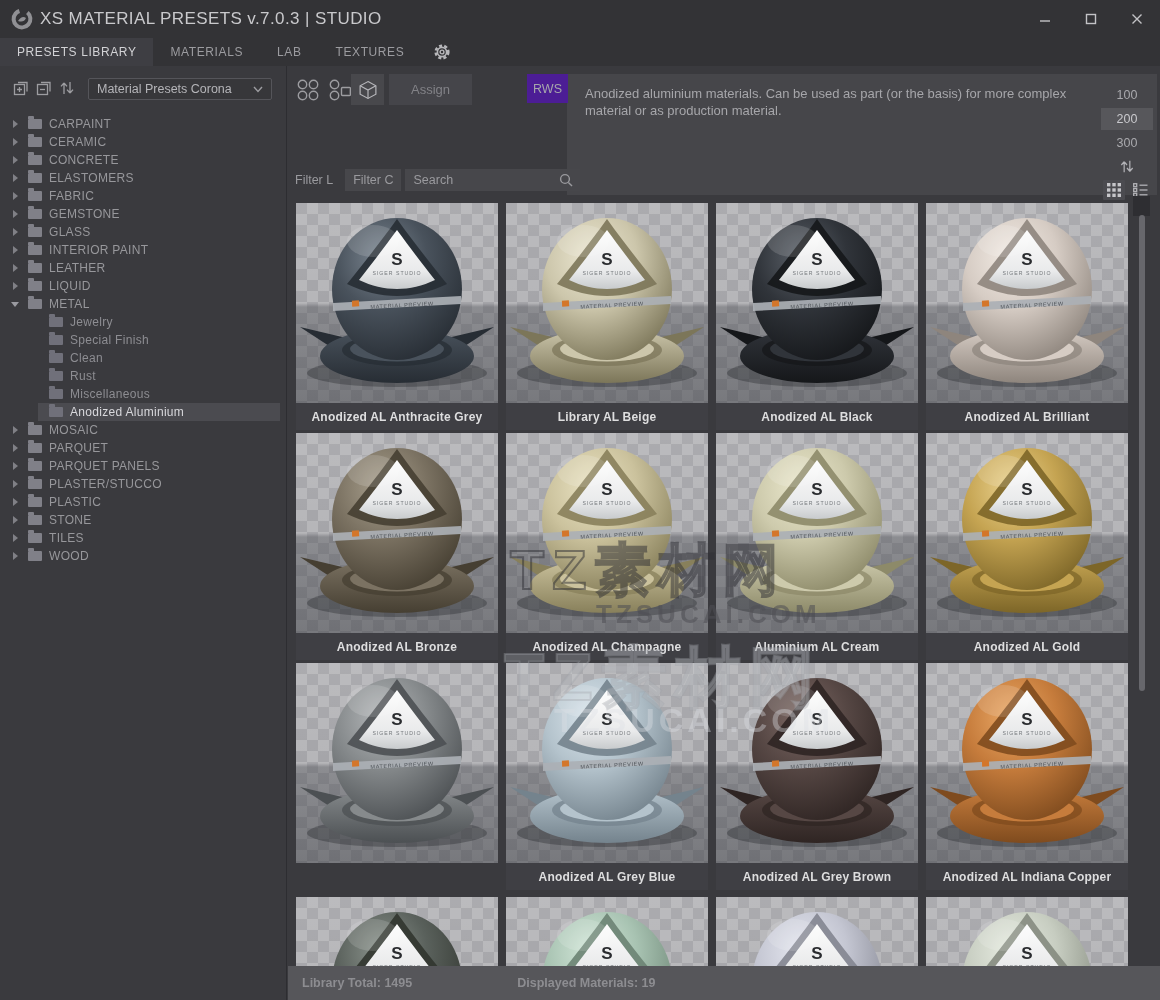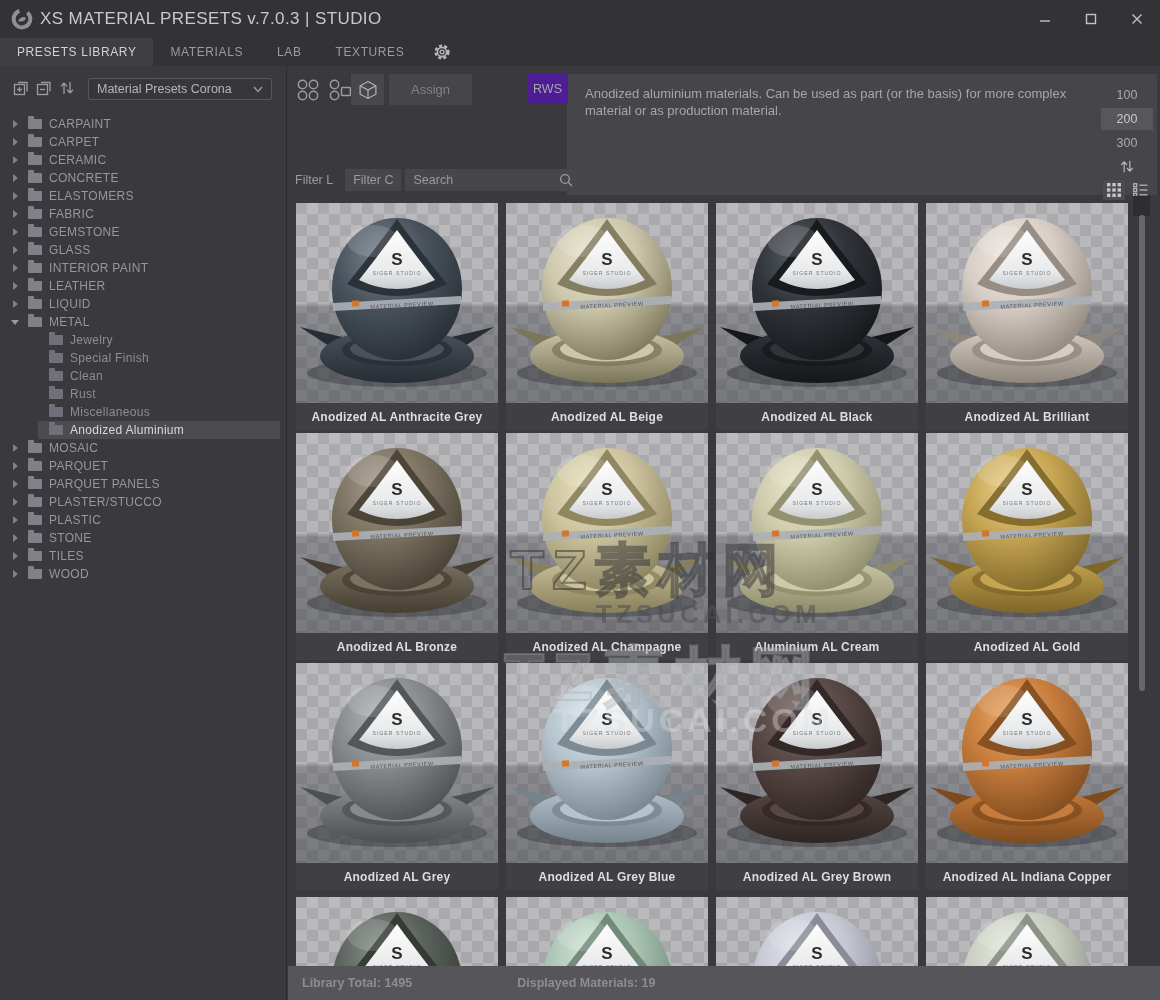--- a/index.html
+++ b/index.html
@@ -192,25 +192,20 @@
           <svg width="10" height="7" viewBox="0 0 10 7">
             <polyline points="1,1 5,5.5 9,1" fill="none" stroke="#9d9da1" stroke-width="1.4"></polyline>
           </svg>
         </div>
       </div>
       <div class="tree">
           <div class="tree-row lvl0 ">
        <span class="caret collapsed zi"></span>
        <span class="folder zi"></span>
        <span class="tlabel zi">CARPAINT</span>
-     </div>
-          <div class="tree-row lvl0 ">
-       <span class="caret collapsed zi"></span>
-       <span class="folder zi"></span>
-       <span class="tlabel zi">CARPET</span>
      </div>
           <div class="tree-row lvl0 ">
        <span class="caret collapsed zi"></span>
        <span class="folder zi"></span>
        <span class="tlabel zi">CERAMIC</span>
      </div>
           <div class="tree-row lvl0 ">
        <span class="caret collapsed zi"></span>
        <span class="folder zi"></span>
        <span class="tlabel zi">CONCRETE</span>
@@ -491,21 +486,21 @@
     <path d="M37,100 L165,93 L165,101 L37,108 Z" fill="#abb0b5" opacity="0.92"></path>
     <rect x="56" y="97.5" width="7" height="6" fill="#d4762a" transform="rotate(-3 60 100)"></rect>
     <text x="106" y="104" font-size="5.5" fill="#4e5358" text-anchor="middle" letter-spacing="0.6" transform="rotate(-3 106 101)" font-family="Liberation Sans, sans-serif">MATERIAL PREVIEW</text>
     <path d="M101,16 C119,41 135,61 151,81 C118,97 84,97 51,81 C67,61 83,41 101,16 Z" fill="#7c7659" opacity="0.9"></path>
     <path d="M101,27 C115,46 127,62 139,77 C114,89 88,89 63,77 C75,62 87,46 101,27 Z" fill="url(#tri1)"></path>
     <text x="101" y="62" font-size="17" font-weight="bold" fill="#2a2c2f" text-anchor="middle" font-family="Liberation Sans, sans-serif">S</text>
     <text x="101" y="72" font-size="5.2" fill="#73777b" text-anchor="middle" letter-spacing="1" font-family="Liberation Sans, sans-serif">SIGER STUDIO</text>
     <ellipse cx="77" cy="38" rx="26" ry="16" fill="#ffffff" opacity="0.14"></ellipse>
   </svg>
             </div>
-       <div class="tile-label">Anodized AL Beige</div>
+       <div class="tile-label">Library AL Beige</div>
      </div>
           <div class="tile " style="left:428px; top:0px">
        <div class="tile-img">
               <svg width="202" height="200" viewBox="0 0 202 200">
     <defs>
       <radialGradient id="sph2" cx="38%" cy="28%" r="78%">
         <stop offset="0%" stop-color="#5b6169"></stop>
                     <stop offset="45%" stop-color="#30343a"></stop>
                     <stop offset="100%" stop-color="#15171a"></stop>
       </radialGradient>
@@ -764,21 +759,20 @@
     <path d="M37,100 L165,93 L165,101 L37,108 Z" fill="#abb0b5" opacity="0.92"></path>
     <rect x="56" y="97.5" width="7" height="6" fill="#d4762a" transform="rotate(-3 60 100)"></rect>
     <text x="106" y="104" font-size="5.5" fill="#4e5358" text-anchor="middle" letter-spacing="0.6" transform="rotate(-3 106 101)" font-family="Liberation Sans, sans-serif">MATERIAL PREVIEW</text>
     <path d="M101,16 C119,41 135,61 151,81 C118,97 84,97 51,81 C67,61 83,41 101,16 Z" fill="#4c5053" opacity="0.9"></path>
     <path d="M101,27 C115,46 127,62 139,77 C114,89 88,89 63,77 C75,62 87,46 101,27 Z" fill="url(#tri8)"></path>
     <text x="101" y="62" font-size="17" font-weight="bold" fill="#2a2c2f" text-anchor="middle" font-family="Liberation Sans, sans-serif">S</text>
     <text x="101" y="72" font-size="5.2" fill="#73777b" text-anchor="middle" letter-spacing="1" font-family="Liberation Sans, sans-serif">SIGER STUDIO</text>
     <ellipse cx="77" cy="38" rx="26" ry="16" fill="#ffffff" opacity="0.14"></ellipse>
   </svg>
             </div>
-       <div class="tile-label">Anodized AL Grey</div>
      </div>
           <div class="tile " style="left:218px; top:460px">
        <div class="tile-img">
               <svg width="202" height="200" viewBox="0 0 202 200">
     <defs>
       <radialGradient id="sph9" cx="38%" cy="28%" r="78%">
         <stop offset="0%" stop-color="#dbe6ed"></stop>
                     <stop offset="45%" stop-color="#b4c3cc"></stop>
                     <stop offset="100%" stop-color="#74838d"></stop>
       </radialGradient>

